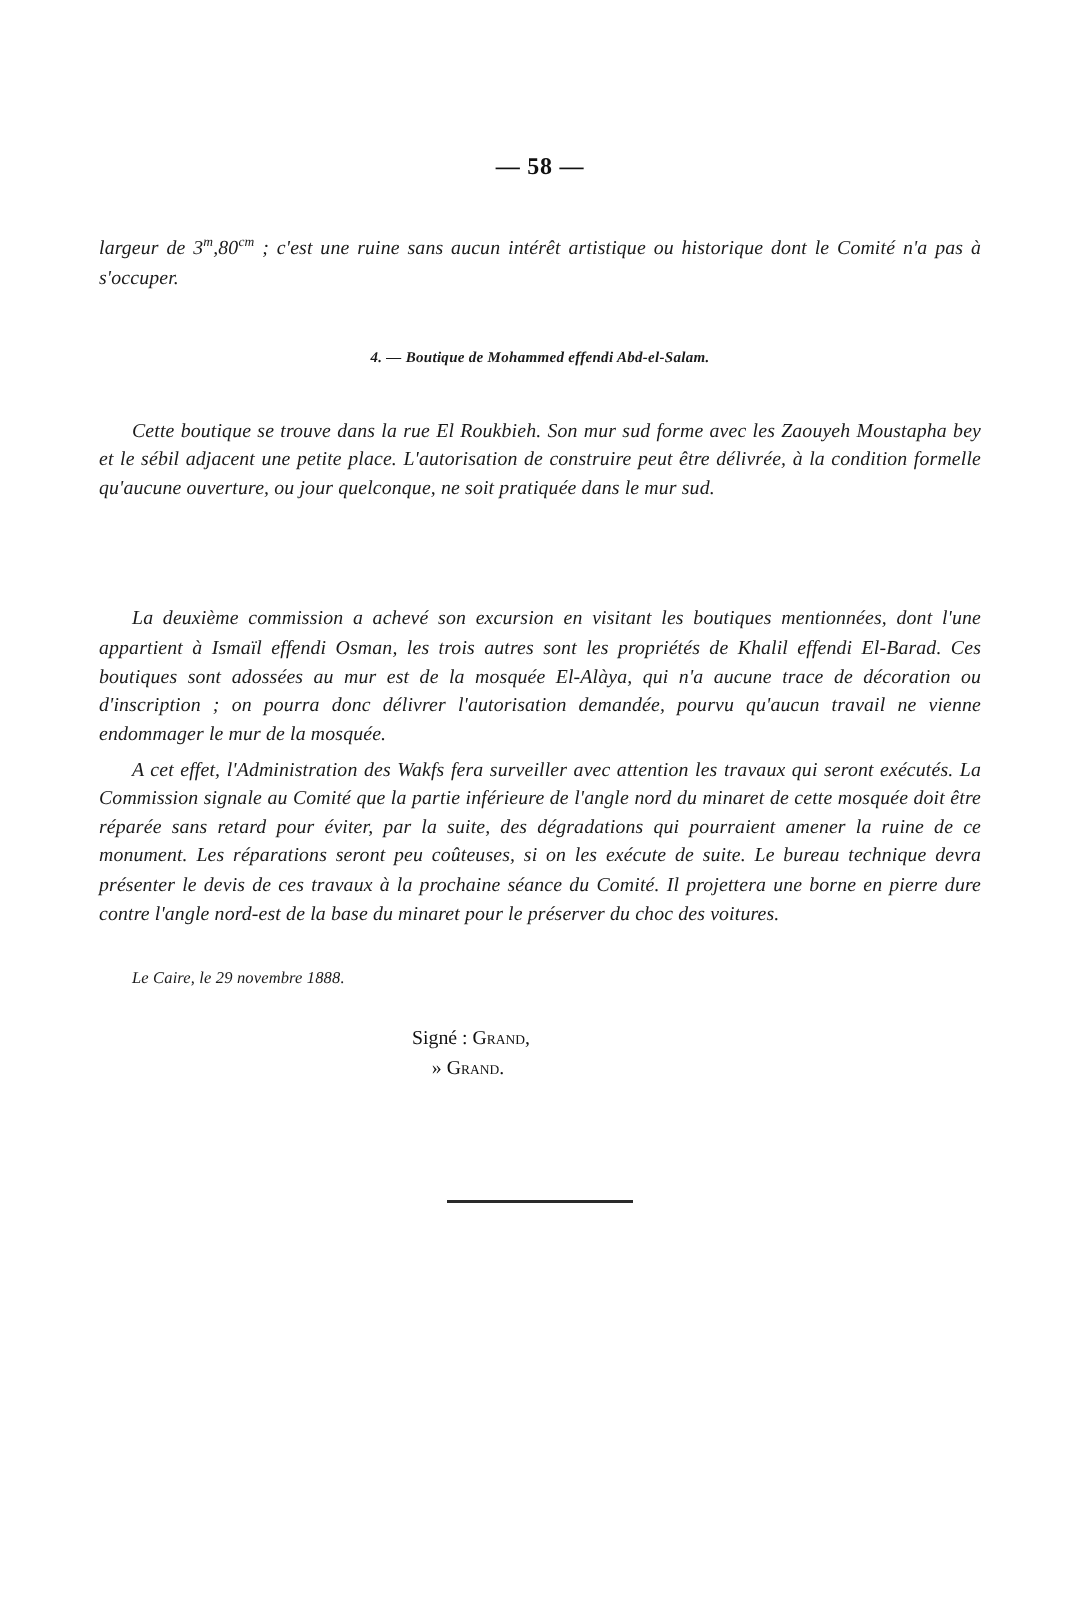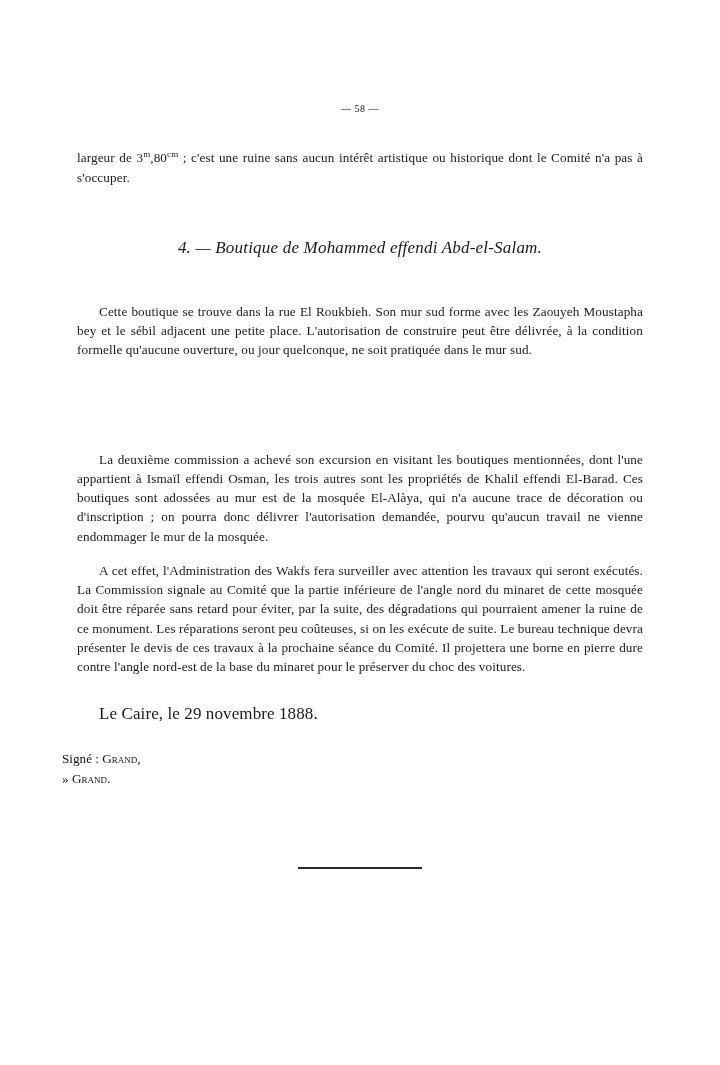--- a/index.html
+++ b/index.html
@@ -17,59 +17,60 @@
   }
   .page {
     position: relative;
     width: 720px;
     height: 1065px;
     box-sizing: border-box;
     padding: 0 62px;
   }
   .page-number {
     text-align: center;
-    font-size: 10px;
-    font-weight: normal;
+    font-size: 16px;
+    font-weight: bold;
     letter-spacing: 0.5px;
     margin-top: 103px;
     margin-bottom: 0;
     color: #111;
   }
   .body-block {
     margin-top: 34px;
   }
   p {
-    margin: 15px;
+    margin: 4px;
     font-size: 13.2px;
     line-height: 1.46;
     text-align: justify;
     color: #1a1a1a;
     letter-spacing: 0.1px;
+    font-style: italic;
   }
   p.indent {
     text-indent: 22px;
   }
   .section-heading {
     text-align: center;
     font-style: italic;
-    font-size: 17px;
-    font-weight: normal;
+    font-size: 10px;
+    font-weight: bold;
     margin: 0;
     letter-spacing: 0.2px;
   }
   .gap-lg { height: 34px; }
   .gap-md { height: 26px; }
   .date-line {
     margin-top: 26px;
     text-indent: 22px;
-    font-size: 17px;
+    font-size: 11px;
   }
   .signature {
     margin-top: 22px;
-    text-align: left;
+    text-align: center;
     padding-right: 92px;
     font-size: 13.2px;
     line-height: 1.5;
   }
   .signature .sc {
     font-variant: small-caps;
   }
   .signature .line2 {
     display: block;
     padding-right: 4px;

